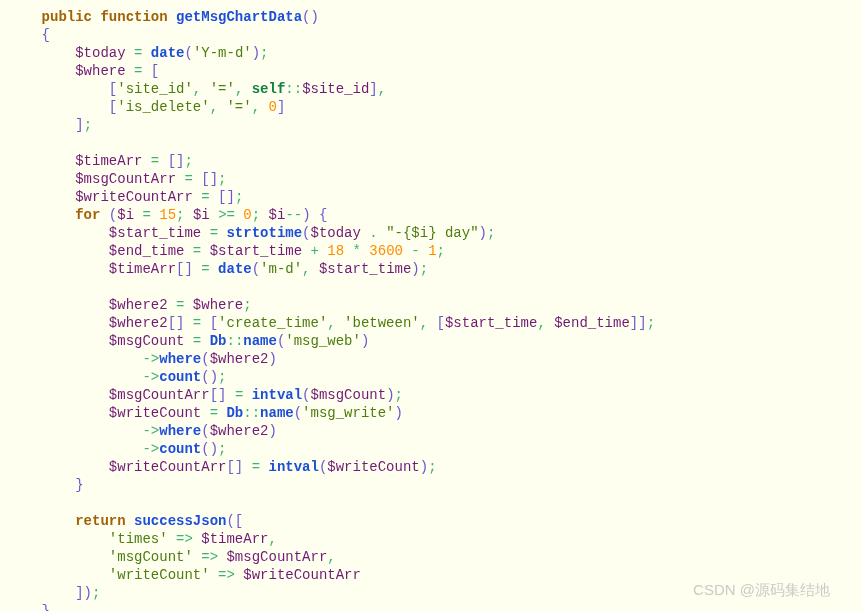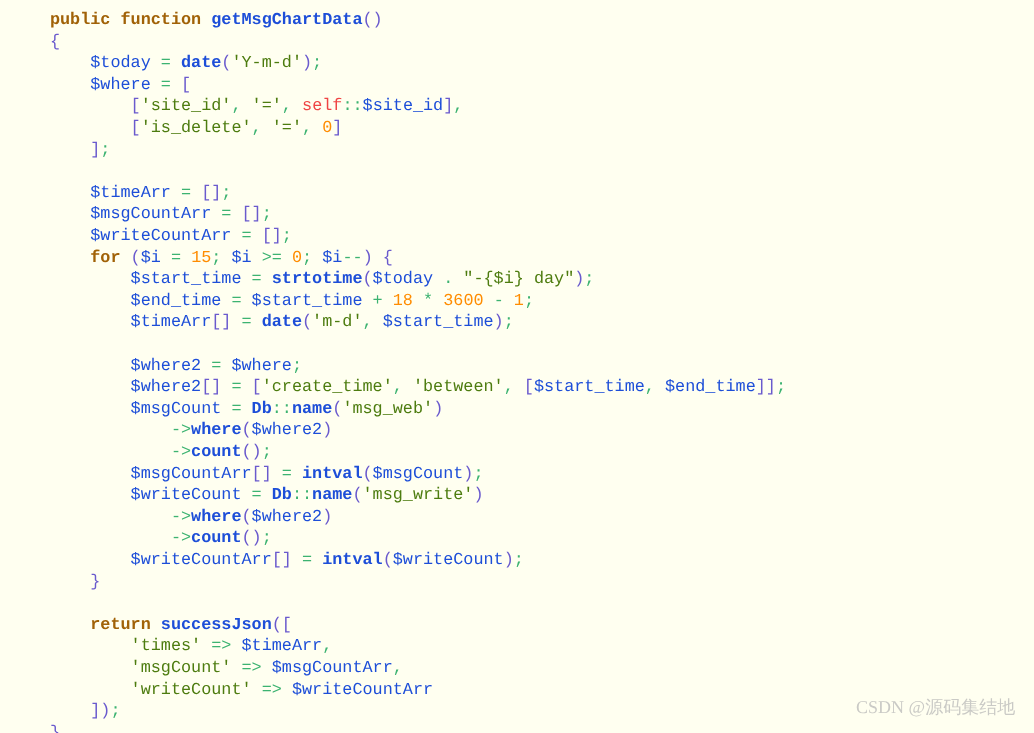--- a/index.html
+++ b/index.html
@@ -14,34 +14,34 @@
       height: 611px;
       overflow: hidden;
       position: relative;
     }
     .code-container { white-space: pre; padding-left: 8px; }
     .kw { color: #a16207; font-weight: bold; }
     .fn { color: #1d4ed8; font-weight: bold; }
     .punct { color: #3cb371; }
     .paren { color: #6a5acd; }
     .brace { color: #6a5acd; }
-    .var { color: #1d4ed8; text-align: right; }
+    .var { color: #701a75; text-align: right; }
     .str { color: #4d7c0f; }
-    .self { color: #ef4444; font-weight: normal; }
+    .self { color: #15803d; font-weight: bold; }
     .op { color: #3cb371; }
     .num { color: #ff8c00; }
     .arrow { color: #3cb371; }
     .dcolon { color: #3cb371; }
     .watermark {
       position: absolute;
       bottom: 12px;
-      right: 16px;
+      right: 32px;
       color: rgba(180,180,180,0.7);
       font-size: 15px;
-      font-family: Liberation Serif, serif;
+      font-family: Liberation Sans, sans-serif;
       pointer-events: none;
     }
   </style>
 </head>
 <body>
 
 <div class="code-container">    <span class="kw">public</span> <span class="kw">function</span> <span class="fn">getMsgChartData</span><span class="paren">()</span>
     <span class="brace">{</span>
         <span class="var">$today</span> <span class="op">=</span> <span class="fn">date</span><span class="paren">(</span><span class="str">'Y-m-d'</span><span class="paren">)</span><span class="punct">;</span>
         <span class="var">$where</span> <span class="op">=</span> <span class="paren">[</span>

